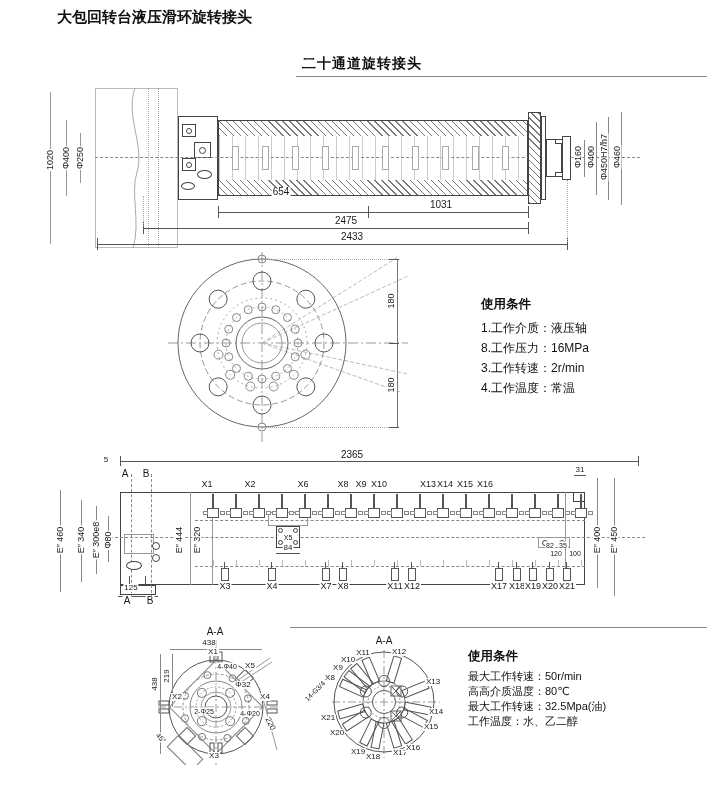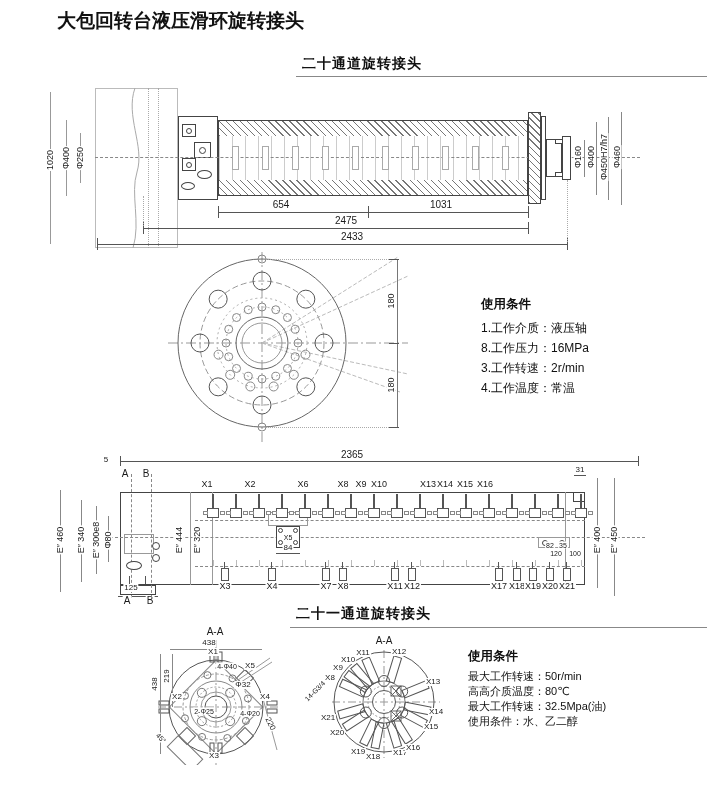--- a/index.html
+++ b/index.html
@@ -19,21 +19,21 @@
   .title{position:absolute;font-weight:bold;white-space:nowrap}
   .cond1{font-size:12px;line-height:20px;white-space:nowrap}
   .cond2{font-size:11px;line-height:15px;white-space:nowrap}
   svg{overflow:hidden}
 </style>
 </head>
 <body>
 
 <div id="app">
 
-  <div class="title" style="left:57px;top:8px;font-size:19px">大包回转台液压滑环旋转接头</div>
+  <div class="title" style="left:57px;top:8px;font-size:15px">大包回转台液压滑环旋转接头</div>
 
   <div class="title" style="left:302px;top:55px;font-size:14px;letter-spacing:1px">二十通道旋转接头</div>
   <div class="line" style="left:296px;top:76px;width:411px;height:1px;background:#888"></div>
 
   <div id="d1" class="abs" style="left:0;top:0;width:707px;height:460px">
 
     <div class="bl" style="left:95px;top:88px;width:83px;height:160px;border-color:#bbb"></div>
     <svg class="abs" style="left:95px;top:88px" width="83" height="160">
       <path d="M40,0 C30,28 50,58 42,84 C35,106 46,134 38,160" stroke="#aaa" fill="none"></path>
     </svg>
@@ -310,21 +310,20 @@
       <div class="b" style="left: 513px; top: 568px; width: 8px; height: 13px; border-color: rgb(85, 85, 85);"></div>
       <div class="line" style="left: 516px; top: 562px; width: 1px; height: 6px; background: rgb(85, 85, 85);"></div>
       <div class="b" style="left: 529px; top: 568px; width: 8px; height: 13px; border-color: rgb(85, 85, 85);"></div>
       <div class="line" style="left: 532px; top: 562px; width: 1px; height: 6px; background: rgb(85, 85, 85);"></div>
       <div class="b" style="left: 546px; top: 568px; width: 8px; height: 13px; border-color: rgb(85, 85, 85);"></div>
       <div class="line" style="left: 549px; top: 562px; width: 1px; height: 6px; background: rgb(85, 85, 85);"></div>
       <div class="b" style="left: 563px; top: 568px; width: 8px; height: 13px; border-color: rgb(85, 85, 85);"></div>
       <div class="line" style="left: 566px; top: 562px; width: 1px; height: 6px; background: rgb(85, 85, 85);"></div>
     </div>
 
-  <div class="title" style="left:296px;top:605px;font-size:14px;letter-spacing:1px">二十一通道旋转接头</div>
   <div class="line" style="left:290px;top:627px;width:417px;height:1px;background:#888"></div>
 
   <svg class="abs" style="left:158px;top:640px" width="120" height="125" viewBox="0 0 120 125">
     <line x1="58" y1="0" x2="58" y2="125" stroke="#999" stroke-dasharray="8 3 2 3"></line>
     <line x1="0" y1="67" x2="120" y2="67" stroke="#999" stroke-dasharray="8 3 2 3"></line>
     <rect x="25" y="34" width="66" height="66" transform="rotate(45 58 67)" stroke="#888" fill="none"></rect>
     <circle cx="58" cy="67" r="47" stroke="#555" fill="none"></circle>
     <circle cx="58" cy="67" r="33" stroke="#999" fill="none" stroke-dasharray="3 2"></circle>
     <circle cx="58" cy="67" r="26" stroke="#888" fill="none"></circle>
     <circle cx="58" cy="67" r="20" stroke="#999" fill="none" stroke-dasharray="2 2"></circle>
@@ -402,32 +401,32 @@
         <circle cx="51.99999999999999" cy="73" r="5.5" stroke="#555" fill="none"></circle>
         <circle cx="70.18653347947321" cy="62.50000000000001" r="5.5" stroke="#555" fill="none"></circle>
       </g>
   </svg>
 
   <div class="abs" style="left:468px;top:648px">
     <div style="font-weight:bold;font-size:12.5px;margin-bottom:4px">使用条件</div>
     <div class="cond2">最大工作转速：50r/min</div>
     <div class="cond2">高高介质温度：80℃</div>
     <div class="cond2">最大工作转速：32.5Mpa(油)</div>
-    <div class="cond2">使用条件：水、乙二醇</div>
+    <div class="cond2">工作温度：水、乙二醇</div>
   </div>
 
   <div id="overlay" class="abs" style="left:0;top:0;width:707px;height:788px;pointer-events:none">
       <span class="lbl" style="left: 50px; top: 160px; font-size: 9px; transform: translate(-50%, -50%) rotate(-90deg);">1020</span>
       <span class="lbl" style="left: 66px; top: 158px; font-size: 9px; transform: translate(-50%, -50%) rotate(-90deg);">Φ400</span>
       <span class="lbl" style="left: 80px; top: 158px; font-size: 9px; transform: translate(-50%, -50%) rotate(-90deg);">Φ250</span>
       <span class="lbl" style="left: 578px; top: 157px; font-size: 9px; transform: translate(-50%, -50%) rotate(-90deg);">Φ160</span>
       <span class="lbl" style="left: 591px; top: 157px; font-size: 9px; transform: translate(-50%, -50%) rotate(-90deg);">Φ400</span>
       <span class="lbl" style="left: 604px; top: 157px; font-size: 9px; transform: translate(-50%, -50%) rotate(-90deg);">Φ450H7/h7</span>
       <span class="lbl" style="left: 617px; top: 157px; font-size: 9px; transform: translate(-50%, -50%) rotate(-90deg);">Φ460</span>
-      <span class="lbl" style="left: 281px; top: 205px; font-size: 10px;">654</span>
+      <span class="lbl" style="left: 281px; top: 192px; font-size: 10px;">654</span>
       <span class="lbl" style="left: 441px; top: 205px; font-size: 10px;">1031</span>
       <span class="lbl" style="left: 346px; top: 221px; font-size: 10px;">2475</span>
       <span class="lbl" style="left: 352px; top: 237px; font-size: 10px;">2433</span>
       <span class="lbl" style="left: 391px; top: 301px; font-size: 9px; transform: translate(-50%, -50%) rotate(-90deg);">180</span>
       <span class="lbl" style="left: 391px; top: 385px; font-size: 9px; transform: translate(-50%, -50%) rotate(-90deg);">180</span>
       <span class="lbl" style="left: 60px; top: 540px; font-size: 9px; transform: translate(-50%, -50%) rotate(-90deg);">E″ 460</span>
       <span class="lbl" style="left: 81px; top: 540px; font-size: 9px; transform: translate(-50%, -50%) rotate(-90deg);">E″ 340</span>
       <span class="lbl" style="left: 96px; top: 540px; font-size: 9px; transform: translate(-50%, -50%) rotate(-90deg);">E″ 300e8</span>
       <span class="lbl" style="left: 108px; top: 540px; font-size: 9px; transform: translate(-50%, -50%) rotate(-90deg);">Φ80</span>
       <span class="lbl" style="left: 179px; top: 540px; font-size: 9px; transform: translate(-50%, -50%) rotate(-90deg);">E″ 444</span>

